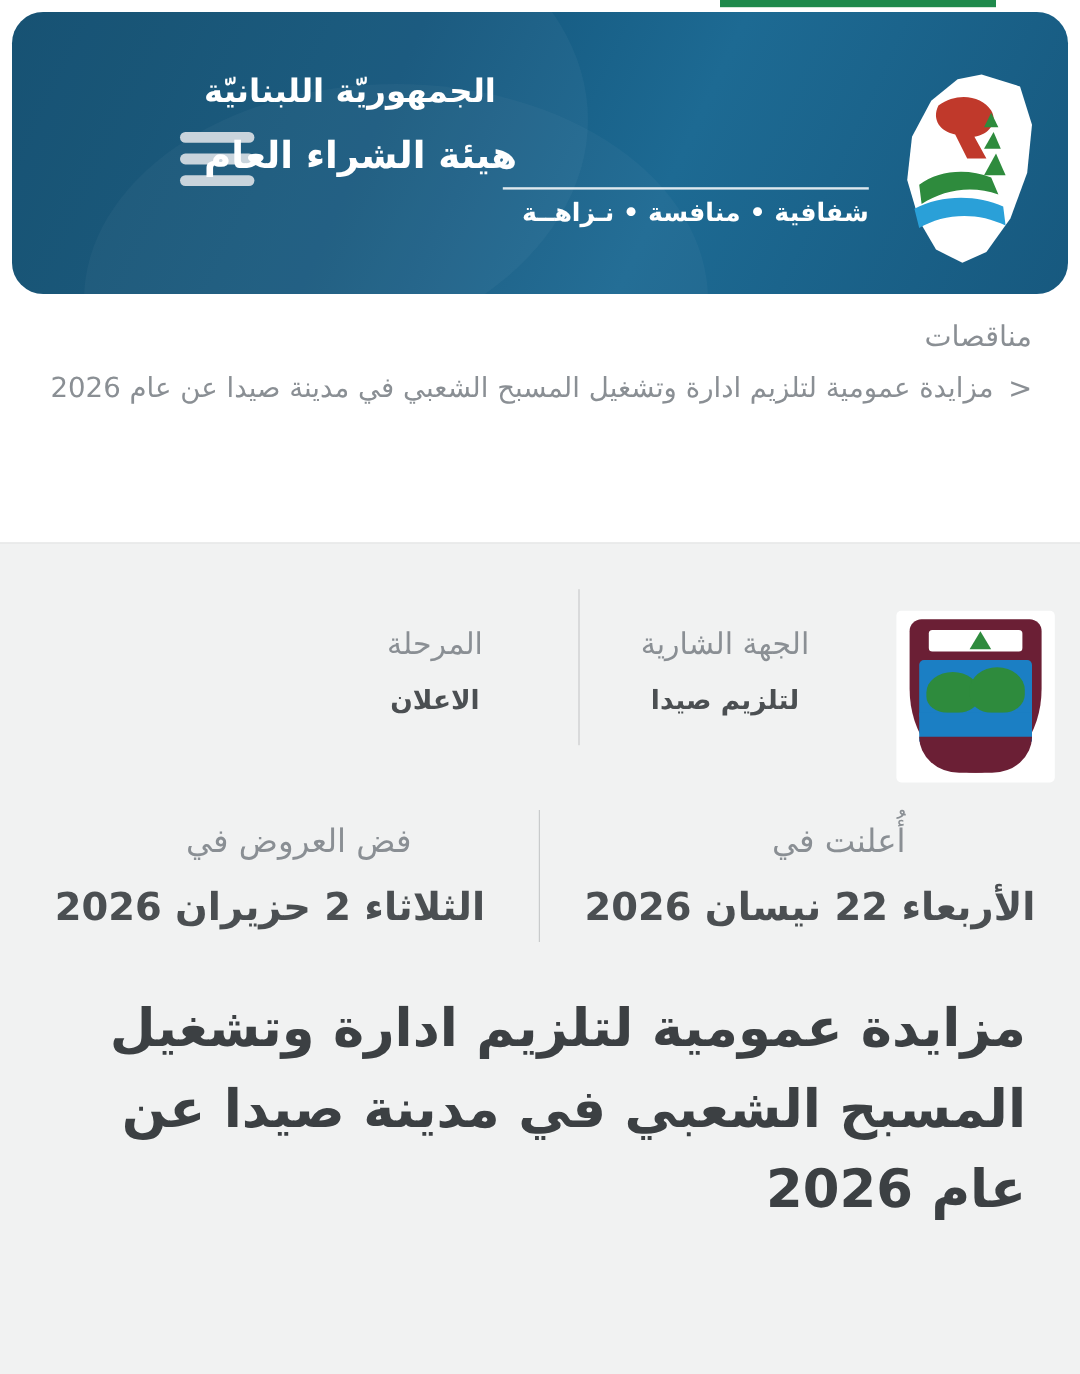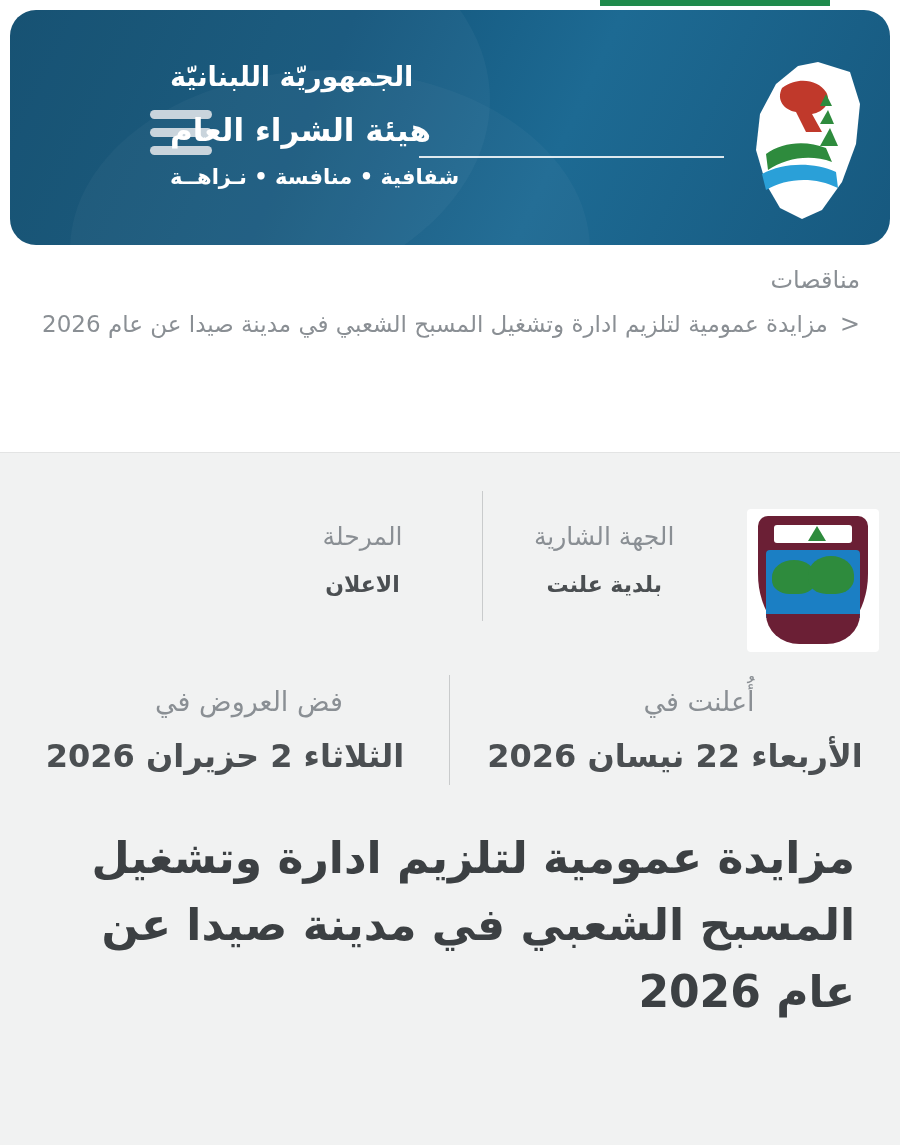--- a/index.html
+++ b/index.html
@@ -81,20 +81,21 @@
     width: 305px;
     margin-right: 6px;
     float: right;
     clear: both;
   }
   .logo-line3 {
     clear: both;
     color: #ffffff;
     font-size: 21px;
     font-weight: bold;
+    text-align: right;
     padding-right: 6px;
     letter-spacing: 1px;
   }
 
   
   .emblem {
     position: absolute;
     right: 20px; top: 48px;
     width: 160px; height: 165px;
   }
@@ -368,21 +369,21 @@
           <div class="hill-l"></div>
           <div class="hill-r"></div>
           <div class="water"></div>
           <div class="base"></div>
         </div>
       </div>
     </div>
 
     <div class="meta-cell">
       <div class="meta-label">الجهة الشارية</div>
-      <div class="meta-value">بلدية علنت</div>
+      <div class="meta-value">لتلزيم صيدا</div>
     </div>
 
     <div class="meta-cell bordered">
       <div class="meta-label">المرحلة</div>
       <div class="meta-value">الاعلان</div>
     </div>
 
     <div class="meta-cell"></div>
   </div>
 

